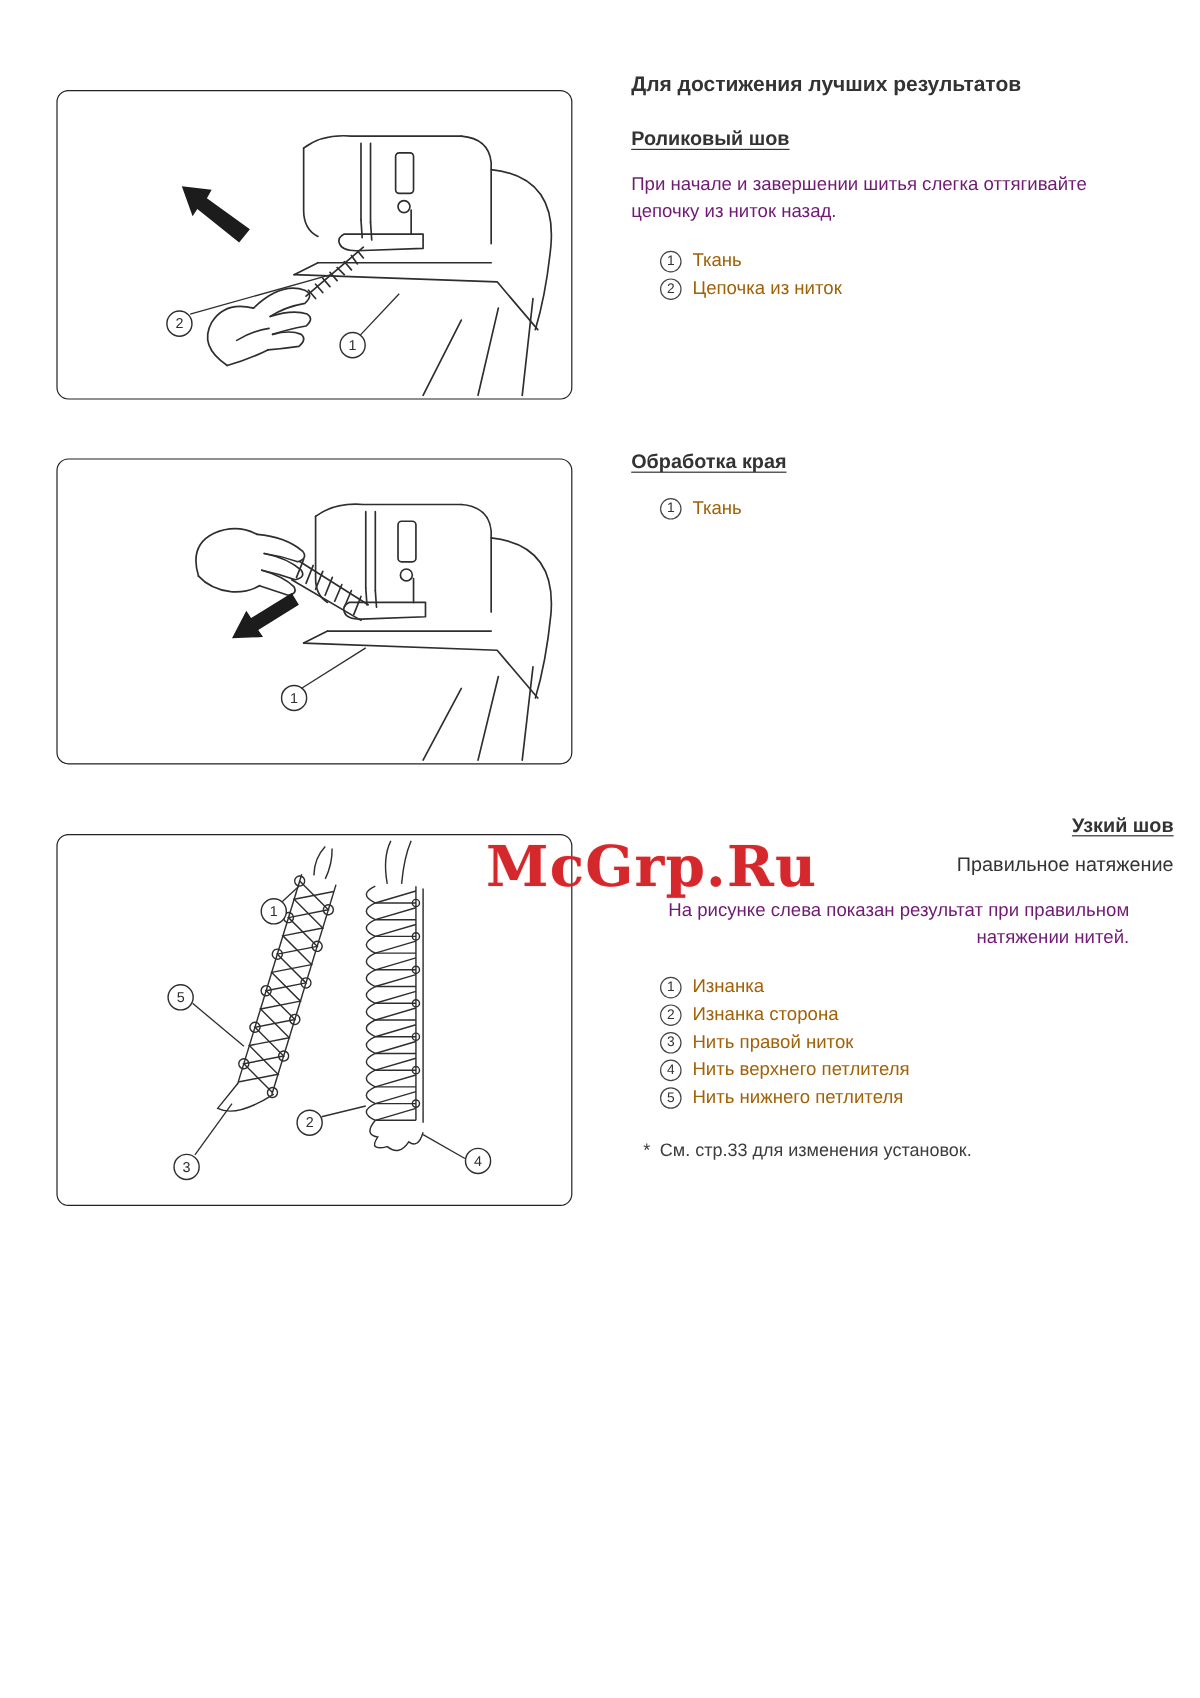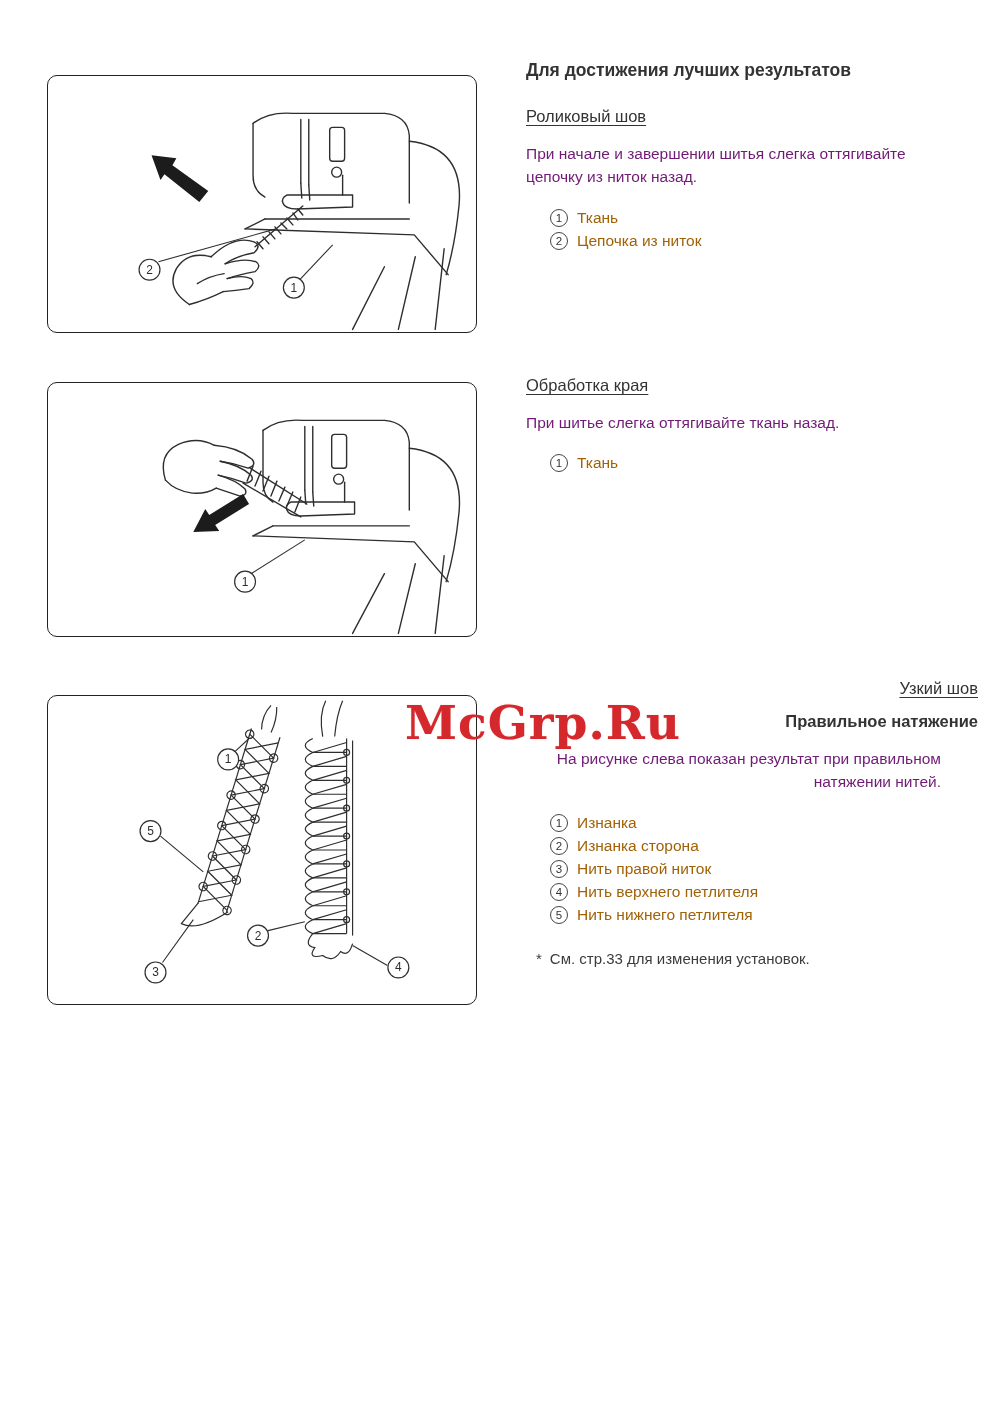--- a/index.html
+++ b/index.html
@@ -15,24 +15,24 @@
   }
   .figbox svg{display:block;width:100%;height:100%;}
   #figbox1{top:75px;height:258px;}
   #figbox2{top:382px;height:255px;}
   #figbox3{top:695px;height:310px;}
   .col{position:absolute;left:502px;width:452px;margin-left:24px;}
   #sec1{top:60px;}
   #sec2{top:376px;}
   #sec3{top:679px;text-align:right;}
   .h-main{font-size:17.5px;font-weight:bold;color:#333;margin:0;}
-  .h-sec{font-size:16.5px;font-weight:normal;color:#333;margin:26px 0 0 0;
+  .h-sec{font-size:16.5px;font-weight:bold;color:#333;margin:26px 0 0 0;
     text-decoration:underline;text-underline-offset:3px;display:inline-block;}
   .h-sec.first{margin-top:0;}
-  .h-sub{font-size:16.5px;font-weight:bold;color:#333;margin:14px 0 0 0;}
+  .h-sub{font-size:16.5px;font-weight:normal;color:#333;margin:14px 0 0 0;}
   .body-text{font-size:15.5px;line-height:1.5;margin:16px 0 0 0;max-width:415px;color:#701a75;}
   .items{margin:20px 0 0 0;padding-left:24px;}
   .item{display:flex;align-items:center;gap:9px;margin-bottom:5px;}
   .numcirc{
     width:18px;height:18px;border:1.2px solid #444;border-radius:50%;
     display:flex;align-items:center;justify-content:center;
     font-size:11.5px;color:#333;flex:0 0 auto;box-sizing:border-box;
   }
   .item-label{font-size:15.5px;color:#a16207;}
   .footnote{margin-top:26px;padding-left:10px;font-size:15px;color:#3c3c3c;display:flex;gap:8px;}
@@ -206,21 +206,20 @@
       </div>
       <div class="item">
         <span class="numcirc">2</span>
         <span class="item-label">Цепочка из ниток</span>
       </div>
     </div>
   </div>
 
   <div class="col" id="sec2">
     <h3 class="h-sec first">Обработка края</h3>
-    <p class="body-text">При шитье слегка оттягивайте ткань назад.</p>
     <div class="items">
       <div class="item">
         <span class="numcirc">1</span>
         <span class="item-label">Ткань</span>
       </div>
     </div>
   </div>
 
   <div class="col" id="sec3">
     <h3 class="h-sec first">Узкий шов</h3>

